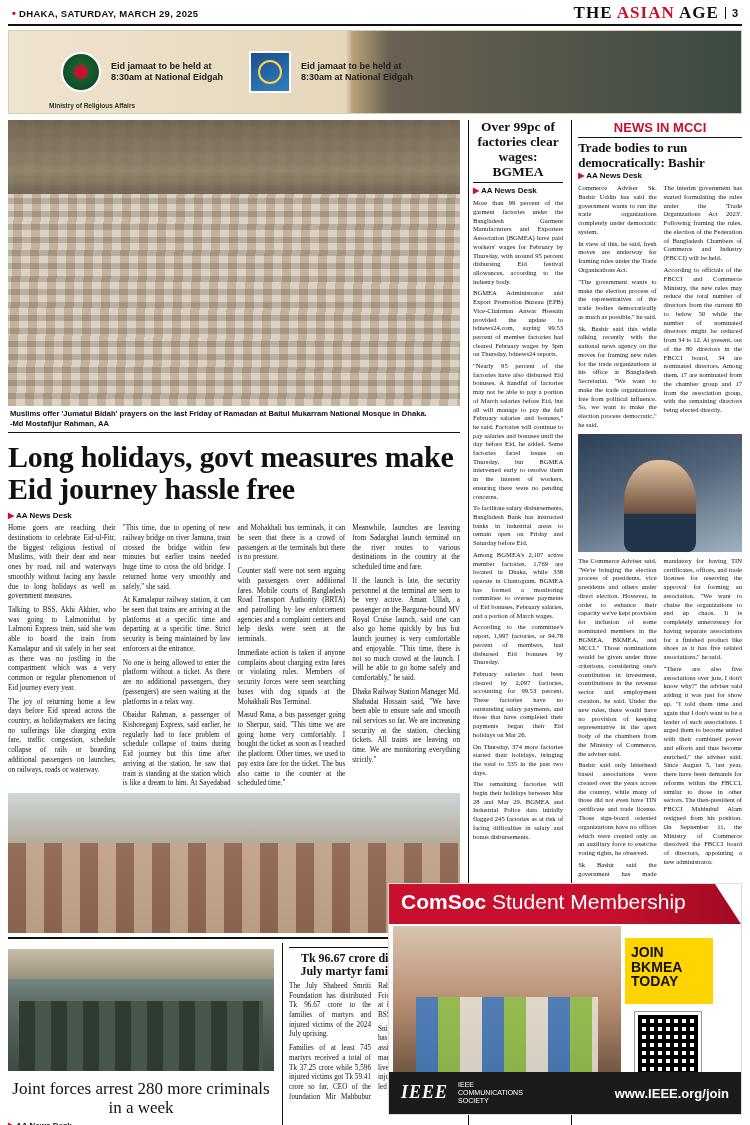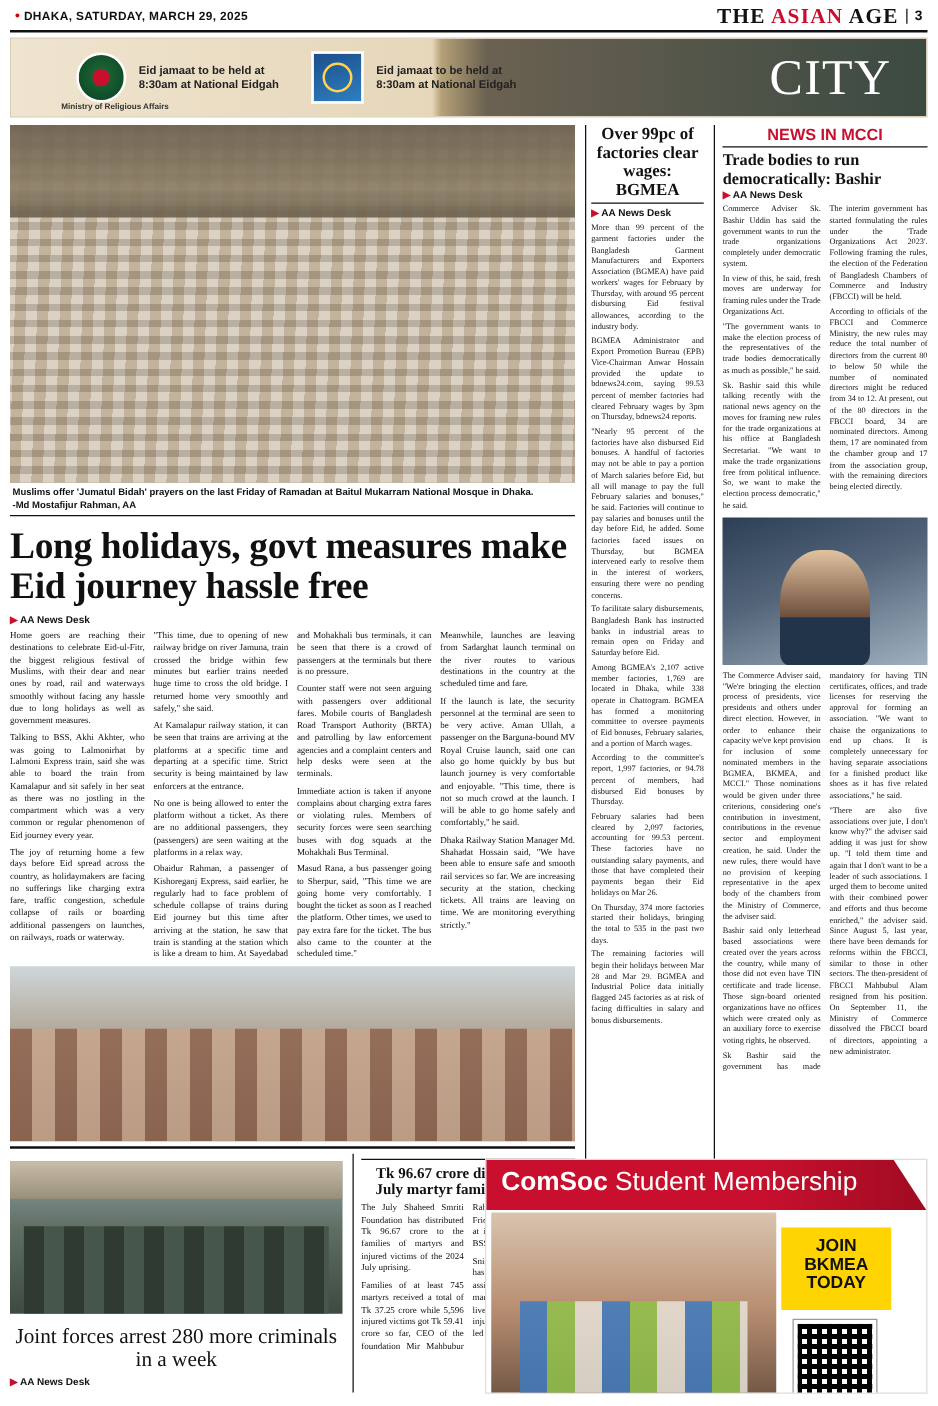--- a/index.html
+++ b/index.html
@@ -24,21 +24,21 @@
   .topbar-left { font-family:"Liberation Sans", sans-serif; font-size:9.5px; font-weight:bold; letter-spacing:.3px; }
   .topbar-left .dot { color:#c00; font-size:11px; }
   .topbar-right { display:flex; align-items:center; gap:6px; }
   .masthead { font-family:"Liberation Serif", serif; font-size:17px; font-weight:bold; letter-spacing:1px; }
   .masthead .red { color:#c8102e; }
   .pagenum { font-family:"Liberation Sans", sans-serif; font-size:11px; font-weight:bold; border-left:1px solid #111; padding-left:6px; }
 
   
   .banner {
     position:relative;
-    height:64px;
+    height:84px;
     margin-top:4px;
     background:linear-gradient(90deg,#efe4cf 0%, #e6d7ba 46%, #b5a178 47%, #6b6152 52%, #3b4a41 100%);
     display:flex; align-items:center;
     overflow:hidden;
     border:1px solid #d9cdb4;
   }
   .banner .logo-circ {
     width:40px;height:40px;border-radius:50%;
     background:radial-gradient(circle at 50% 45%, #1f6b3a 0%, #0f4d28 70%);
     border:2px solid #fff; margin-left:52px; flex:none;
@@ -235,21 +235,20 @@
       <div class="pagenum">3</div>
     </div>
   </div>
 
   <div class="banner">
     <div class="logo-circ"></div>
     <div class="min-label">Ministry of Religious Affairs</div>
     <div class="b-text">Eid jamaat to be held at 8:30am at National Eidgah</div>
     <div class="logo-sq"></div>
     <div class="b-text">Eid jamaat to be held at 8:30am at National Eidgah</div>
-    <div class="city">CITY</div>
   </div>
 
   <div class="grid">
 
     <div class="col-left">
 
       <div class="photo-main"></div>
       <div class="photo-cap">
         <span>Muslims offer 'Jumatul Bidah' prayers on the last Friday of Ramadan at Baitul Mukarram National Mosque in Dhaka.</span>
         <span class="photo-cred">-Md Mostafijur Rahman, AA</span>
@@ -339,29 +338,40 @@
         <p>According to officials of the FBCCI and Commerce Ministry, the new rules may reduce the total number of directors from the current 80 to below 50 while the number of nominated directors might be reduced from 34 to 12. At present, out of the 80 directors in the FBCCI board, 34 are nominated directors. Among them, 17 are nominated from the chamber group and 17 from the association group, with the remaining directors being elected directly.</p>
       </div>
       <div class="r-photo"></div>
       <div class="r-body cols2">
         <p>The Commerce Adviser said, "We're bringing the election process of presidents, vice presidents and others under direct election. However, in order to enhance their capacity we've kept provision for inclusion of some nominated members in the BGMEA, BKMEA, and MCCI." Those nominations would be given under three criterions, considering one's contribution in investment, contributions in the revenue sector and employment creation, he said. Under the new rules, there would have no provision of keeping representative in the apex body of the chambers from the Ministry of Commerce, the adviser said.</p>
         <p>Bashir said only letterhead based associations were created over the years across the country, while many of those did not even have TIN certificate and trade license. Those sign-board oriented organizations have no offices which were created only as an auxiliary force to exercise voting rights, he observed.</p>
         <p>Sk Bashir said the government has made mandatory for having TIN certificates, offices, and trade licenses for reserving the approval for forming an association. "We want to chaise the organizations to end up chaos. It is completely unnecessary for having separate associations for a finished product like shoes as it has five related associations," he said.</p>
         <p>"There are also five associations over jute, I don't know why?" the adviser said adding it was just for show up. "I told them time and again that I don't want to be a leader of such associations. I urged them to become united with their combined power and efforts and thus become enriched," the adviser said. Since August 5, last year, there have been demands for reforms within the FBCCI, similar to those in other sectors. The then-president of FBCCI Mahbubul Alam resigned from his position. On September 11, the Ministry of Commerce dissolved the FBCCI board of directors, appointing a new administrator.</p>
       </div>
 
-      <div class="ad" style="height:188px; width:354px; position:absolute; right:8px; bottom:10px;text-align:center;">
+      <div class="ad" style="height:232px; width:354px; position:absolute; right:8px; bottom:10px;">
         <div class="ad-red"></div>
         <div class="ad-title">
           <span>ComSoc</span><span class="thin"> Student Membership</span>
         </div>
         <div class="ad-people"></div>
         <div class="join">
           <div>JOIN</div>
           <div>BKMEA</div>
           <div>TODAY</div>
         </div>
         <div class="qr"></div>
+        <div class="ad-bottom">
+          <div style="display:flex; align-items:center; gap:10px;">
+            <span class="ieee">IEEE</span>
+            <span class="ieee-sub">
+              <span>IEEE</span><br>
+              <span>COMMUNICATIONS</span><br>
+              <span>SOCIETY</span>
+            </span>
+          </div>
+          <div class="ad-url">www.IEEE.org/join</div>
+        </div>
       </div>
     </div>
 
   </div>
 </div>
 
 </body></html>

